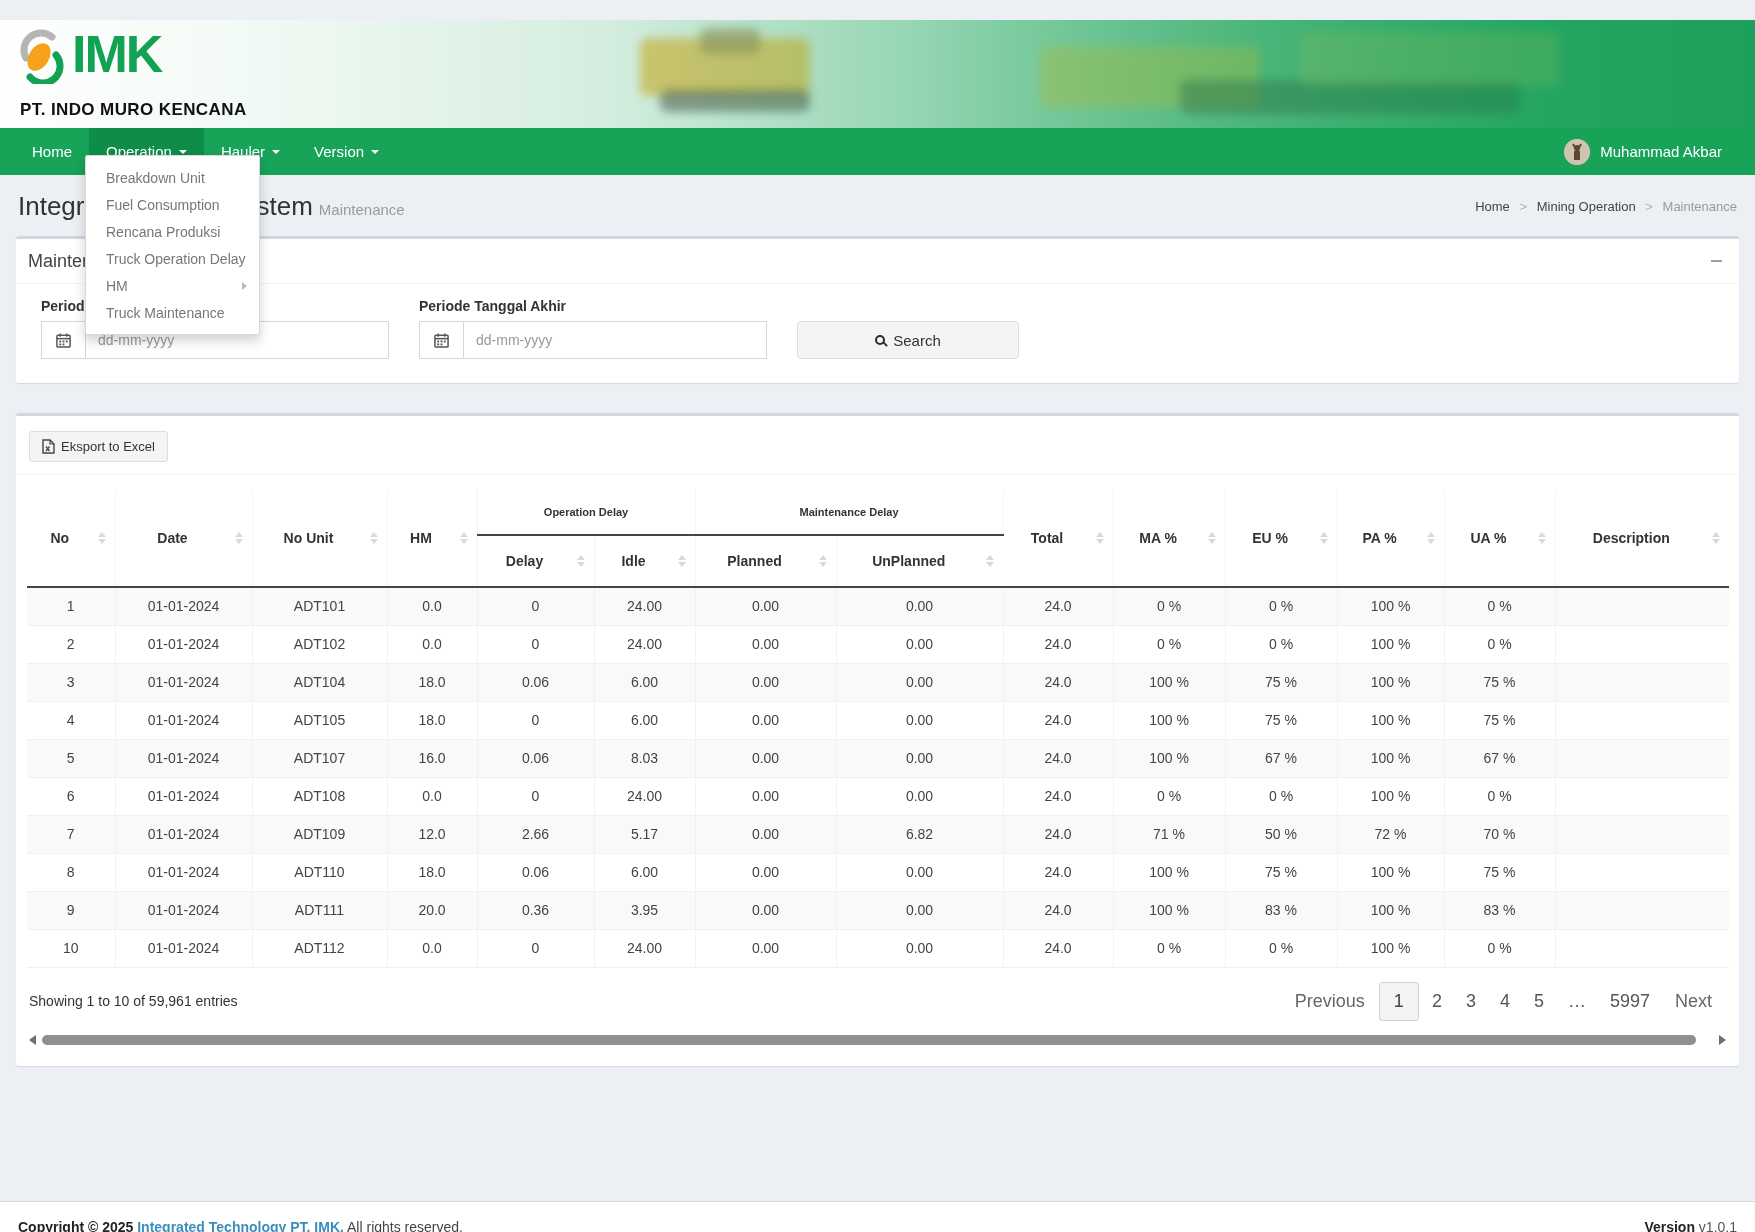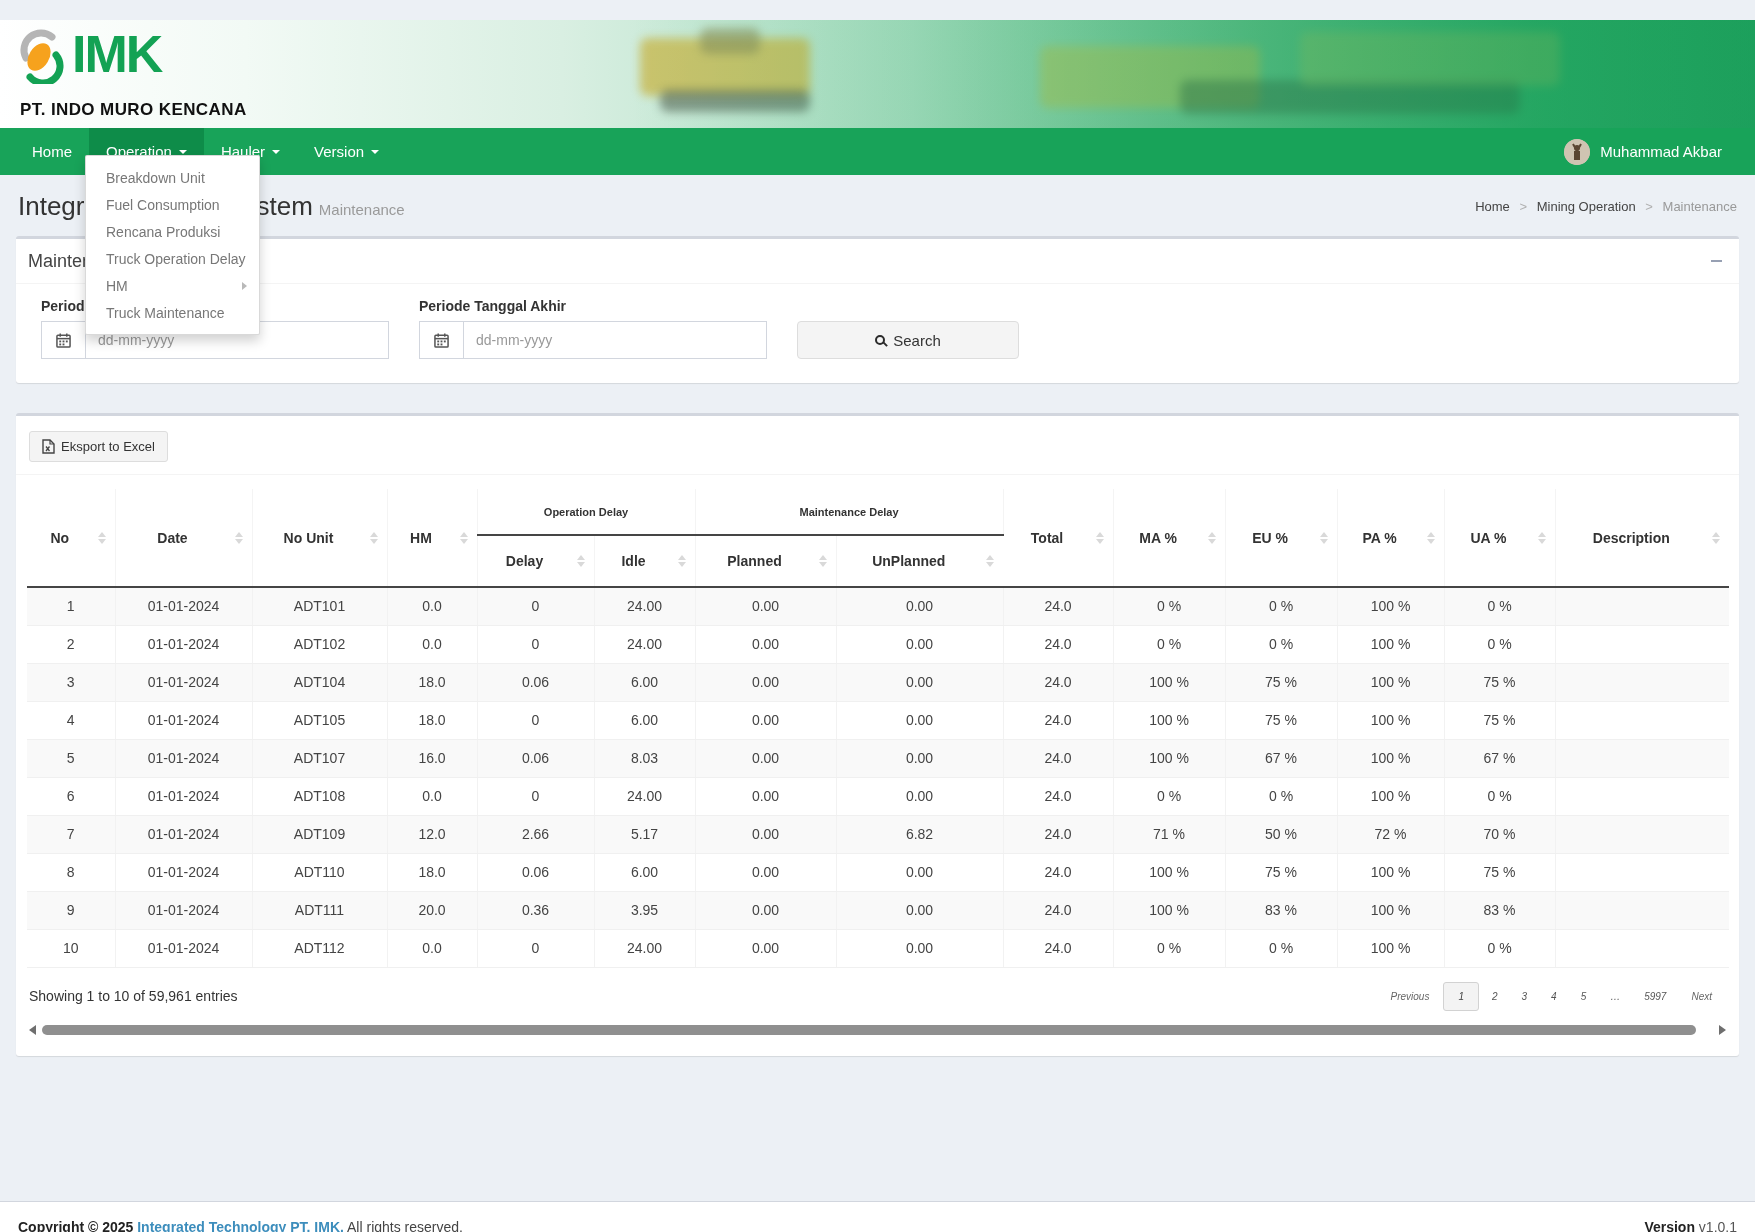--- a/index.html
+++ b/index.html
@@ -86,21 +86,21 @@
   .sort { position:absolute; right:9px; top:50%; transform:translateY(-50%); display:flex; flex-direction:column; gap:2px; }
   .sort b { width:0; height:0; border-left:4px solid transparent; border-right:4px solid transparent; display:block; }
   .sort b.up { border-bottom:5px solid #d9d9d9; }
   .sort b.dn { border-top:5px solid #d9d9d9; }
   .grid tbody td { height:38px; text-align:center; padding:0 8px; border-right:1px solid #f2f2f2; border-bottom:1px solid #f0f0f0; color:#444; }
   .grid tbody tr:nth-child(odd) { background:#f9f9f9; }
   .grid th:last-child, .grid td:last-child { border-right:none; }
 
   .table-footer { display:flex; justify-content:space-between; align-items:center; margin:14px 4px 4px 2px; }
   .tf-info { font-size:14px; color:#333; }
-  .pagination { display:flex; align-items:center; font-size:10px; color:#666; gap:2px;font-style:italic; }
+  .pagination { display:flex; align-items:center; font-size:18px; color:#666; gap:2px; }
   .pg { padding:9px 11px; cursor:pointer; color:#555; }
   .pg.nav-lbl { color:#666; padding:9px 12px; }
   .pg.active { background:#f3f3f3; border:1px solid #d2d2d2; border-radius:3px; padding:8px 14px; color:#444; }
   .hscroll { display:flex; align-items:center; gap:6px; margin:14px 2px 10px 2px; }
   .hs-track { flex:1; height:10px; }
   .hs-thumb { width:99%; height:10px; background:#8f8f8f; border-radius:5px; }
   .tri-l { width:0; height:0; border-top:5px solid transparent; border-bottom:5px solid transparent; border-right:7px solid #6e6e6e; cursor:pointer; }
   .tri-r { width:0; height:0; border-top:5px solid transparent; border-bottom:5px solid transparent; border-left:7px solid #6e6e6e; cursor:pointer; }
 
   

